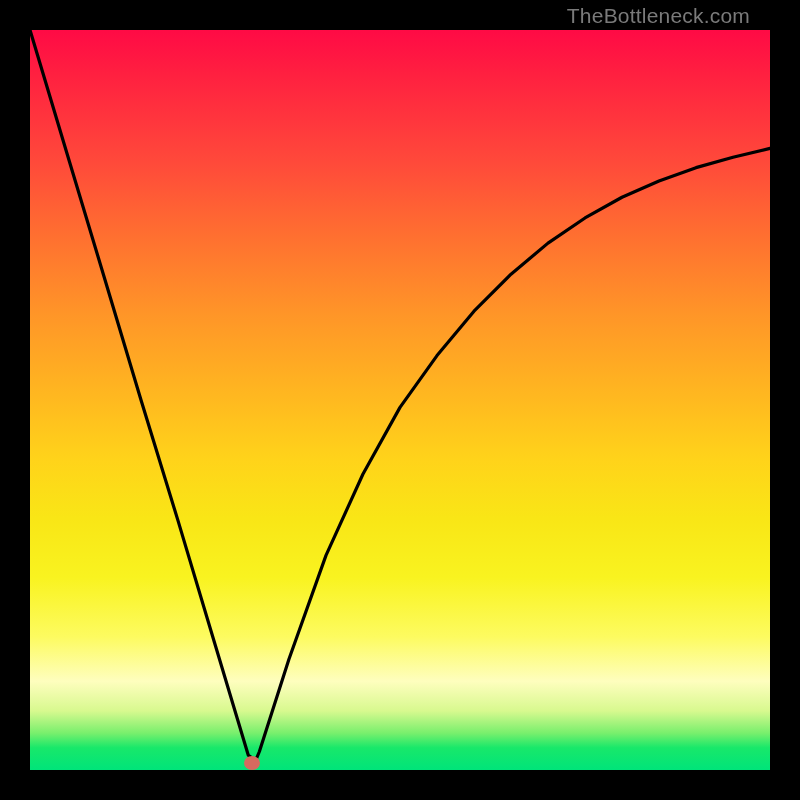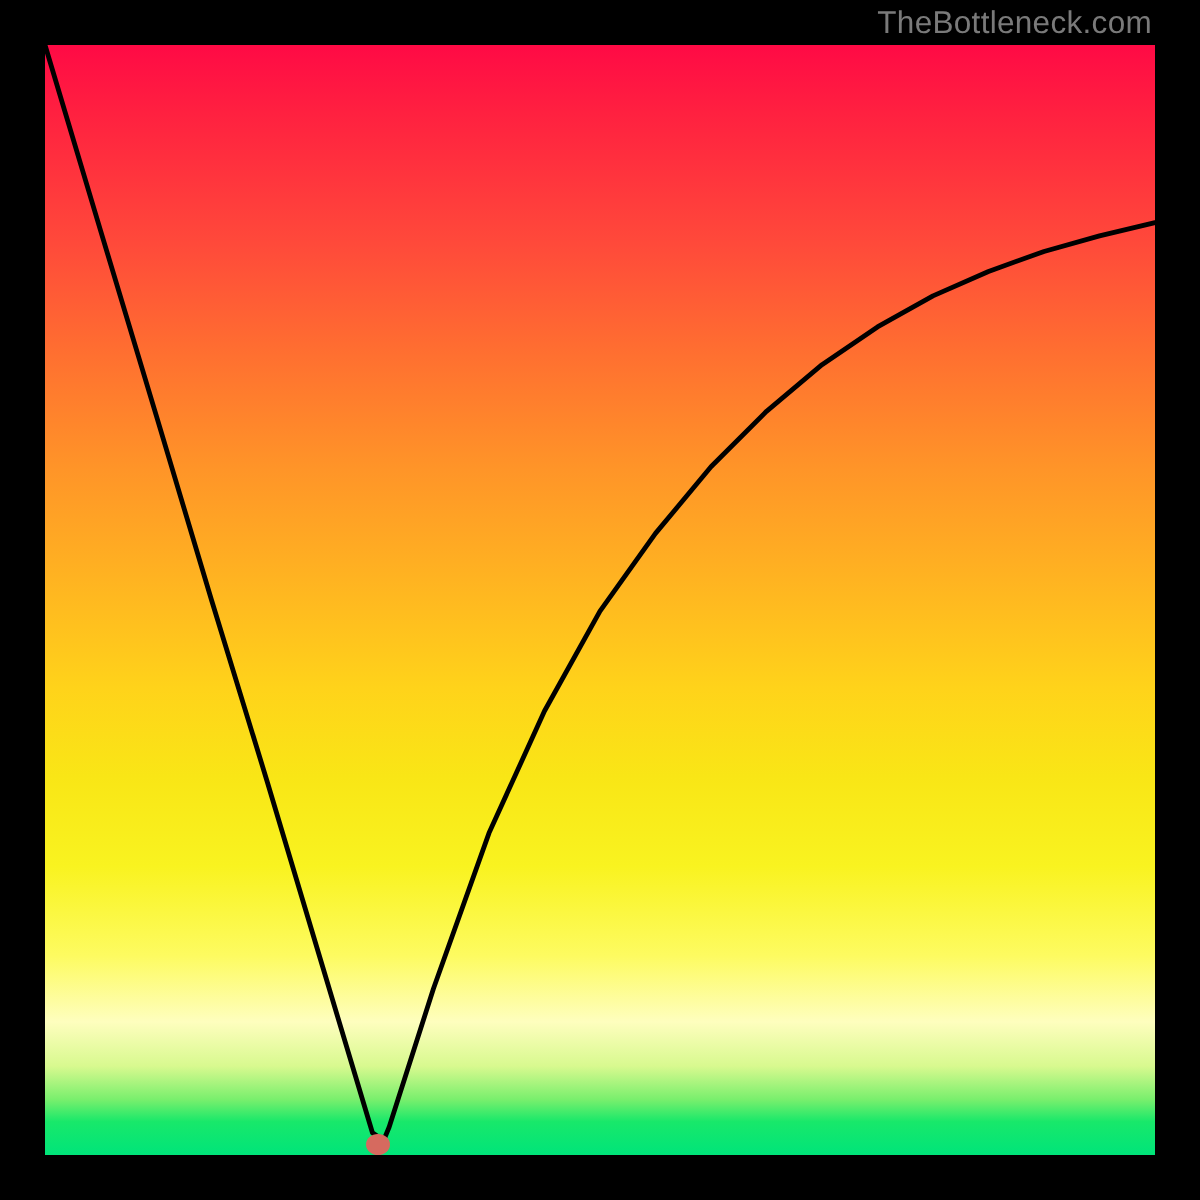--- a/index.html
+++ b/index.html
@@ -39,21 +39,21 @@
       #fefebe 88%,
       #d8f98f 92%,
       #79ef6d 95%,
       #18e86a 97%,
       #00e47a 100%
     );
   }
   .attribution {
     position: absolute;
     top: 4px;
-    right: 32px;
+    right: 50px;
     color: #7a7a7a;
     font-size: 21px;
     font-weight: 500;
     letter-spacing: 0.2px;
     user-select: none;
   }
   svg.curve {
     position: absolute;
     left: 0;
     top: 0;

